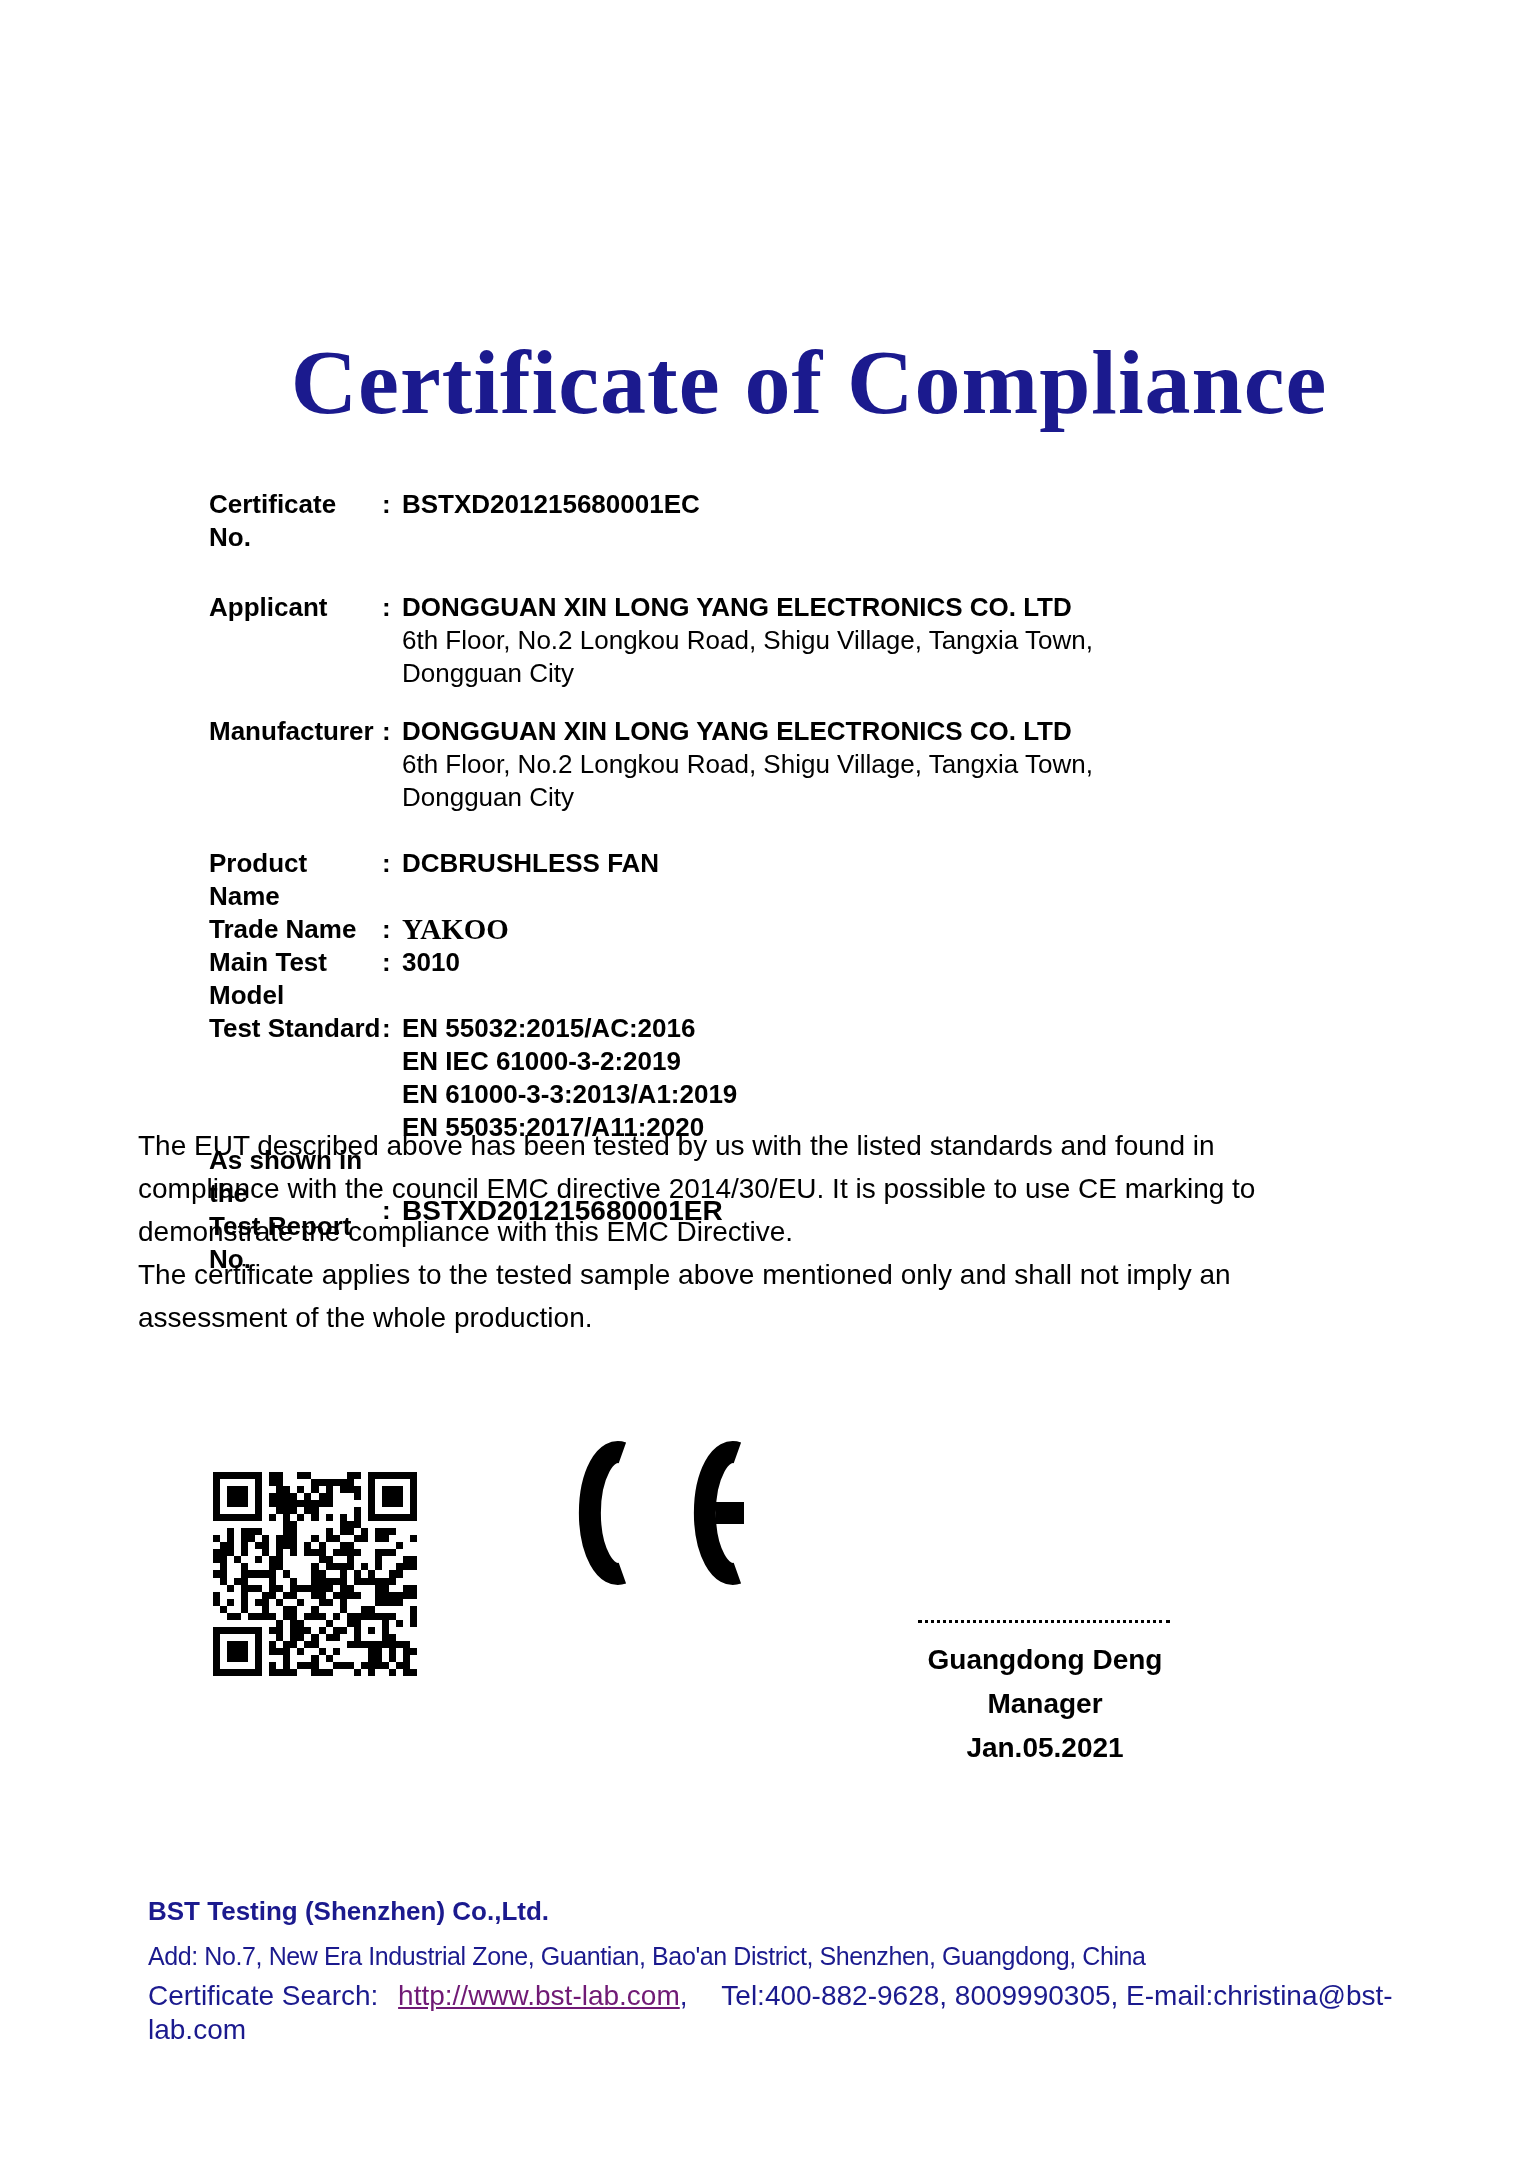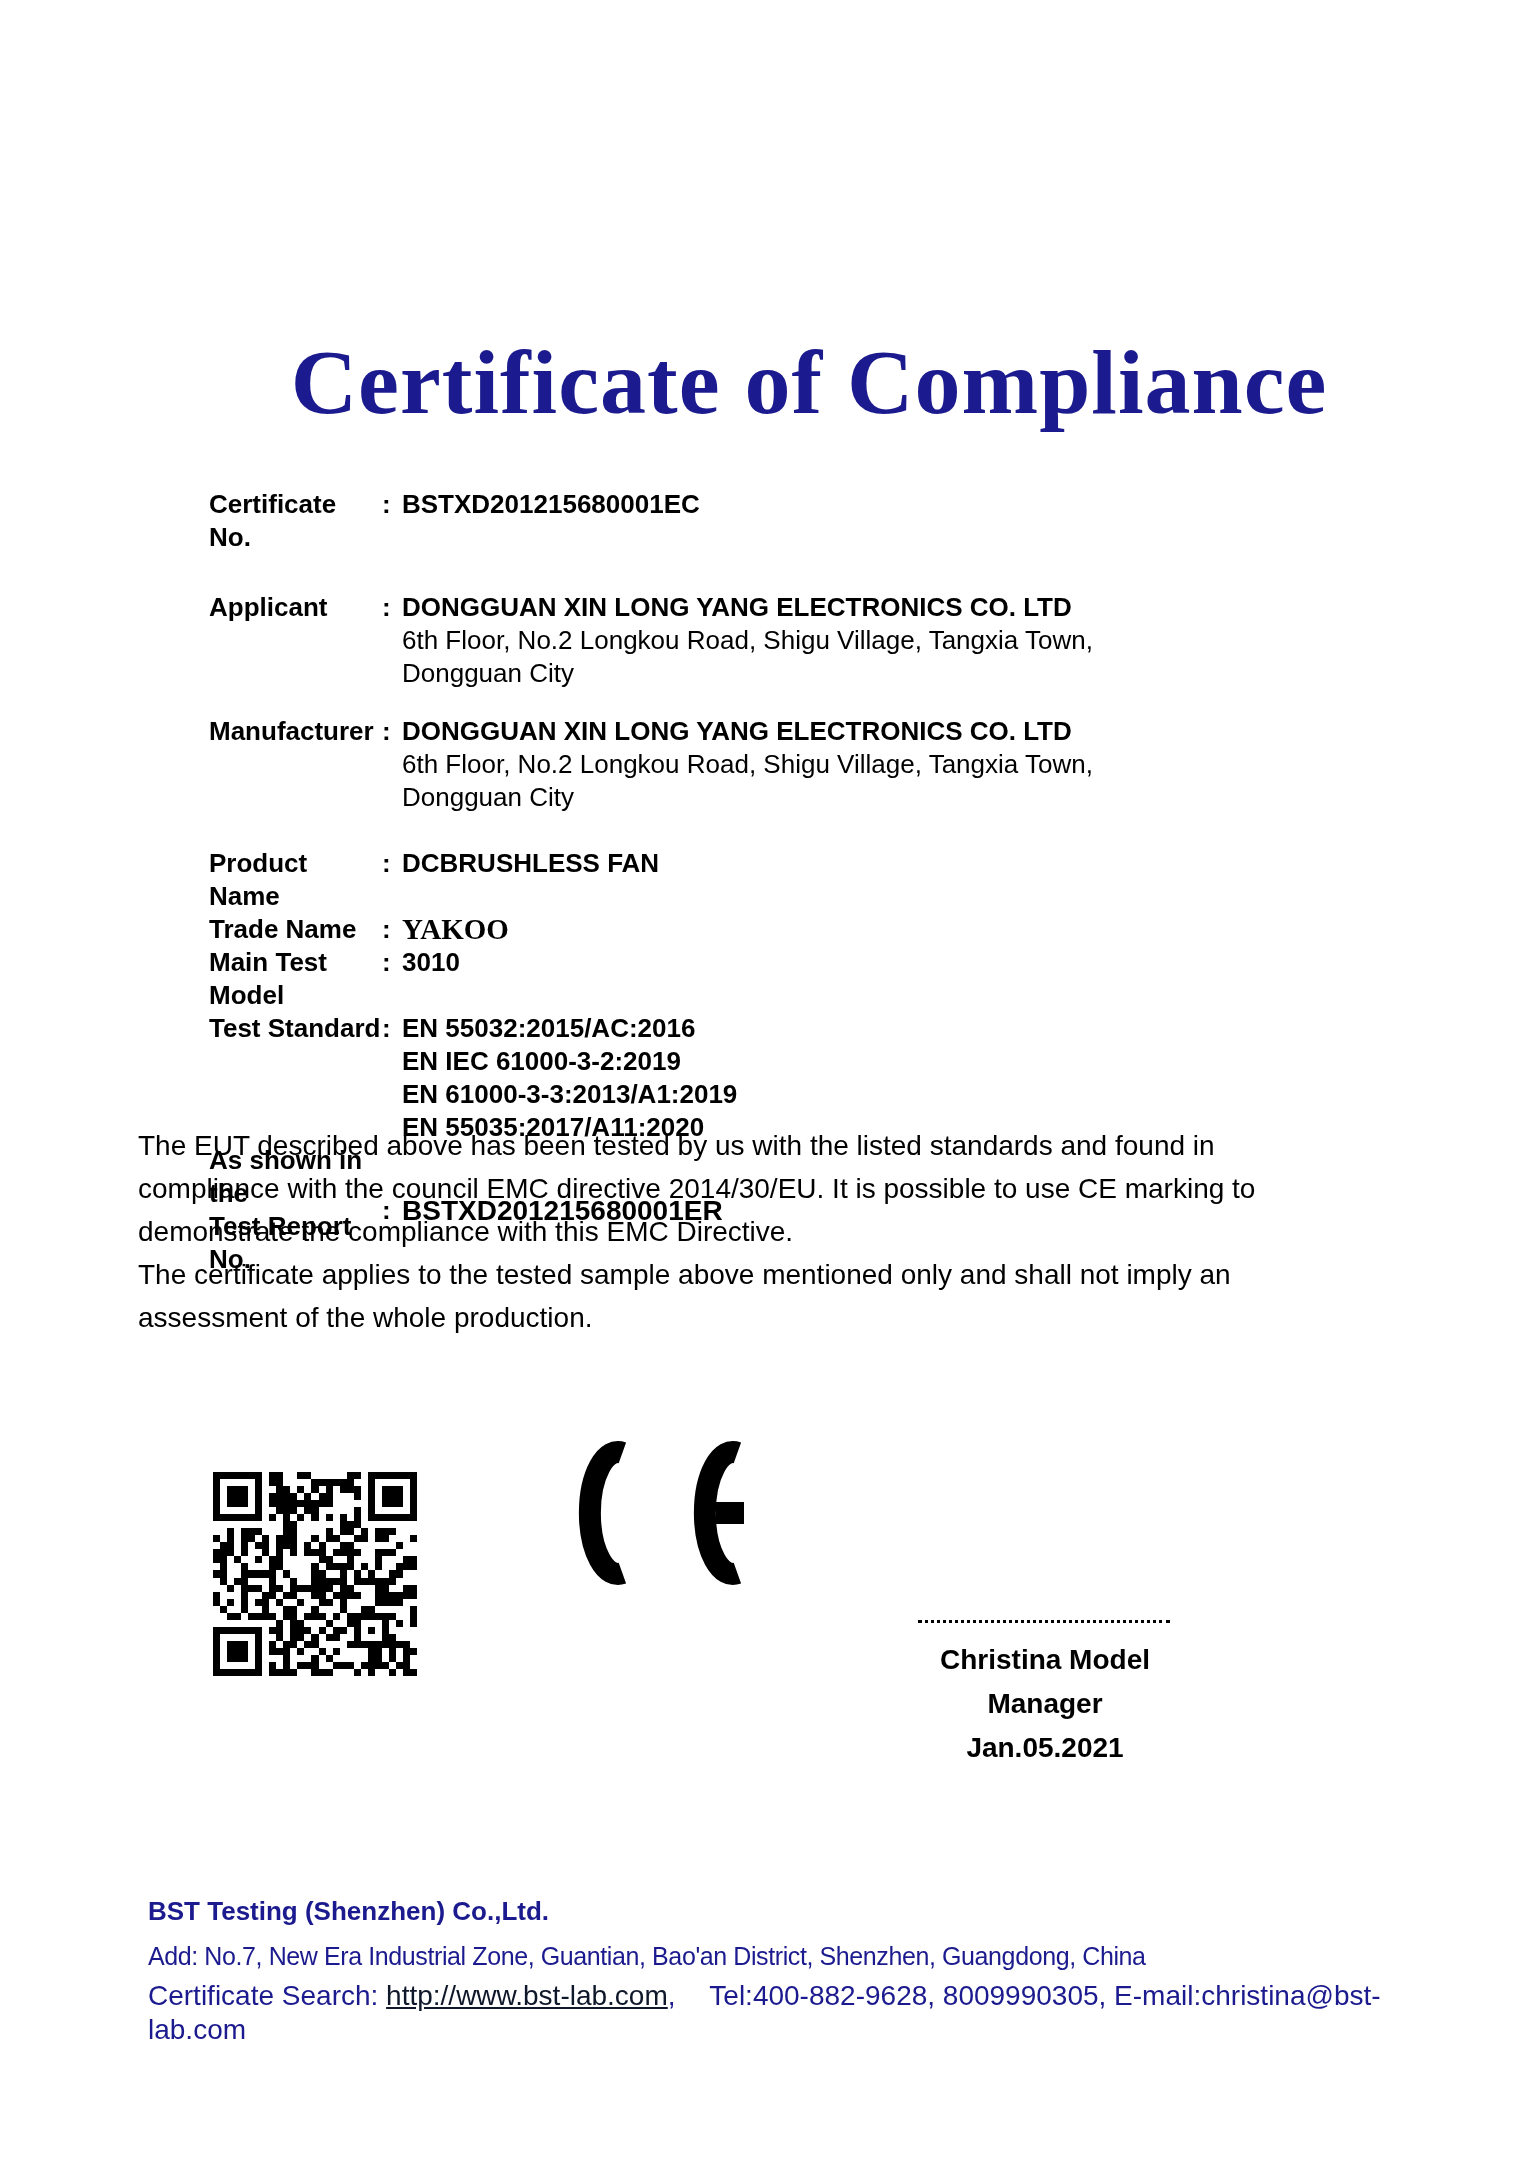--- a/index.html
+++ b/index.html
@@ -56,21 +56,21 @@
   }
   .sig-block{
     position:absolute;left:898px;top:1638px;width:294px;
     text-align:center;font-weight:bold;font-size:28px;line-height:44px;
   }
   
   .footer{position:absolute;left:148px;top:1893px;width:1280px;color:#1b1a8e;}
   .footer-company{font-weight:bold;font-size:26px;line-height:36px;}
   .footer-address{font-size:25px;line-height:30px;margin-top:12px;letter-spacing:-0.4px;}
   .footer-search{font-size:28px;line-height:34px;margin-top:8px;}
-  .footer-search a{color:#0f172a;text-decoration:underline;}
+  .footer-search a{color:#701a75;text-decoration:underline;margin-left:12px;}
   .search-tail{margin-left:26px;}
   .search-comma{}
 </style>
 </head>
 <body>
 
 <div class="page">
 
   <div class="doc-title">Certificate of Compliance</div>
 
@@ -591,21 +591,21 @@
     </svg>
 
   <svg class="ce" viewBox="0 0 206 150" xmlns="http://www.w3.org/2000/svg">
     <path d="M 66.4 14.8 A 28 61 0 1 0 66.4 135.2" fill="none" stroke="#000" stroke-width="22"></path>
     <path d="M 181.4 14.8 A 28 61 0 1 0 181.4 135.2" fill="none" stroke="#000" stroke-width="22"></path>
     <line x1="160" y1="75" x2="188" y2="75" stroke="#000" stroke-width="22"></line>
   </svg>
 
   <div class="sig-line"></div>
   <div class="sig-block">
-    <div>Christina Model</div>
+    <div>Guangdong Deng</div>
     <div>Manager</div>
     <div>Jan.05.2021</div>
   </div>
 
   <div class="footer">
     <div class="footer-company">BST Testing (Shenzhen) Co.,Ltd.</div>
     <div class="footer-address">Add: No.7, New Era Industrial Zone, Guantian, Bao'an District, Shenzhen, Guangdong, China</div>
     <div class="footer-search">
       <span>Certificate Search:</span>
       <a href="#">http://www.bst-lab.com</a><span class="search-comma">,</span>

